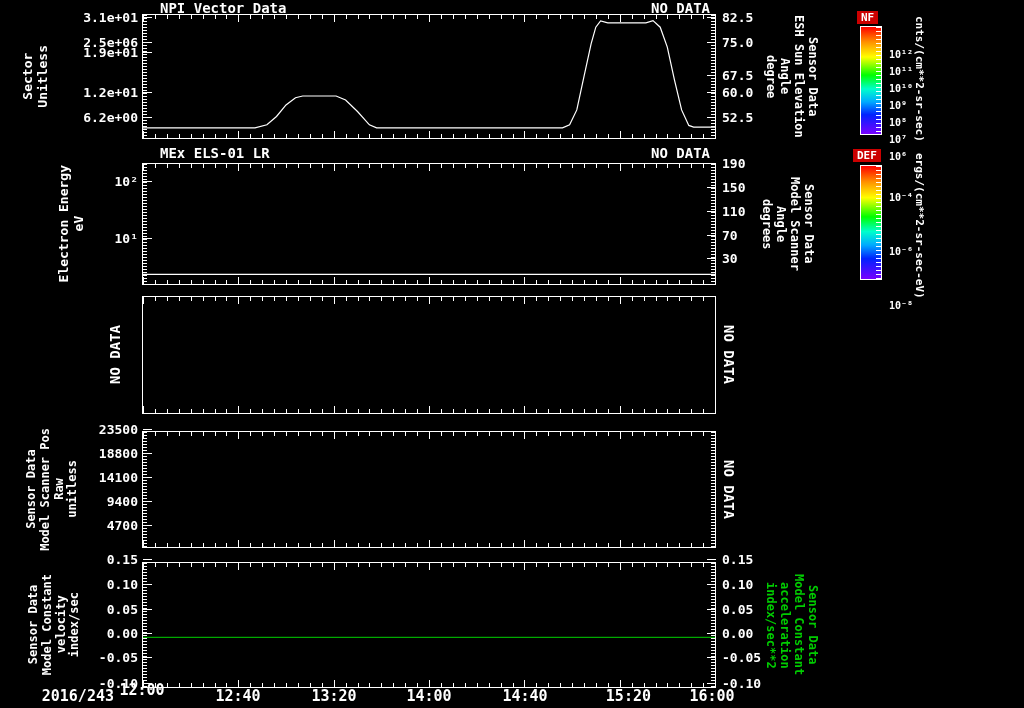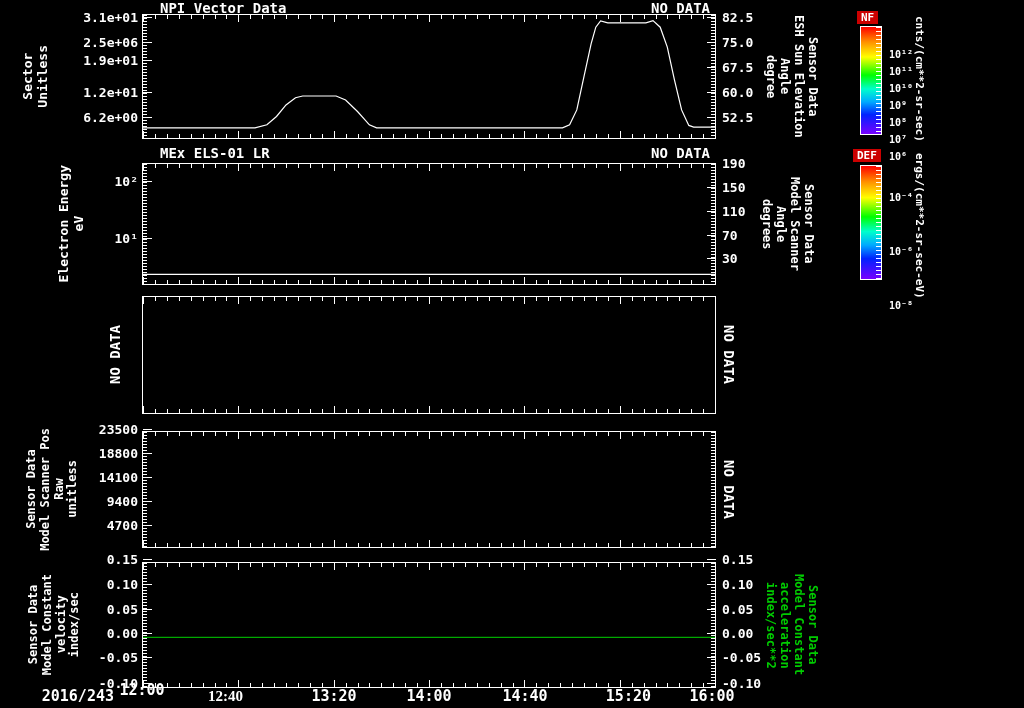--- a/index.html
+++ b/index.html
@@ -98,26 +98,26 @@
     <div class="xcomb bottom major"></div>
     <div class="ycomb left"></div>
     <div class="ycomb right"></div>
     <svg width="572" height="124">
         <polyline points="0.0,74.4 572.0,74.4" fill="none" stroke="#00a800" stroke-width="1.2"></polyline>
       </svg>
   </div>
 
   <span class="yt l" style="top:11px;">3.1e+01</span>
   <span class="yt l" style="top:36px;">2.5e+06</span>
-  <span class="yt l" style="top:54px;text-align:right;">1.9e+01</span>
+  <span class="yt l" style="top:46px;text-align:right;">1.9e+01</span>
   <span class="yt l" style="top:86px;">1.2e+01</span>
   <span class="yt l" style="top:111px;">6.2e+00</span>
   <span class="yt r" style="top:11px;">82.5</span>
   <span class="yt r" style="top:36px;">75.0</span>
-  <span class="yt r" style="top:61px;">67.5</span>
+  <span class="yt r" style="top:69px;">67.5</span>
   <span class="yt r" style="top:86px;">60.0</span>
   <span class="yt r" style="top:111px;">52.5</span>
 
   <span class="yt l" style="top:175px;">10²</span>
   <span class="yt l" style="top:232px;">10¹</span>
   <span class="yt r" style="top:157px;">190</span>
   <span class="yt r" style="top:181px;">150</span>
   <span class="yt r" style="top:205px;">110</span>
   <span class="yt r" style="top:229px;">70</span>
   <span class="yt r" style="top:252px;">30</span>
@@ -185,21 +185,21 @@
   </div>
   <div class="vwrap" style="left:760px;top:562px;width:62px;height:126px;">
     <div class="vl vl-right vl12 green">Sensor Data
 Model Constant
 acceleration
 index/sec**2</div>
   </div>
 
   <div class="lbl t15" style="left:24px;top:689px;width:90px;text-align:right;">2016/243</div>
   <div class="lbl t15" style="left:112px;top:683px;width:60px;text-align:center;">12:00</div>
-  <div class="lbl t15" style="left:208px;top:689px;width:60px;font-family:Liberation Serif, serif;">12:40</div>
+  <div class="lbl t15" style="left:208px;top:689px;width:60px;text-align:center;">12:40</div>
   <div class="lbl t15" style="left:304px;top:689px;width:60px;text-align:center;">13:20</div>
   <div class="lbl t15" style="left:399px;top:689px;width:60px;text-align:center;">14:00</div>
   <div class="lbl t15" style="left:495px;top:689px;width:60px;text-align:center;">14:40</div>
   <div class="lbl t15" style="left:591px;top:689px;width:60px;text-align:right;">15:20</div>
   <div class="lbl t15" style="left:682px;top:689px;width:60px;text-align:center;">16:00</div>
 
   <div class="cbar-title" style="left:857px;top:11px;">NF</div>
   <div class="cbar rainbow" style="left:860px;top:26px;height:107px;">
     <div class="cbar-comb"></div>
   </div>

